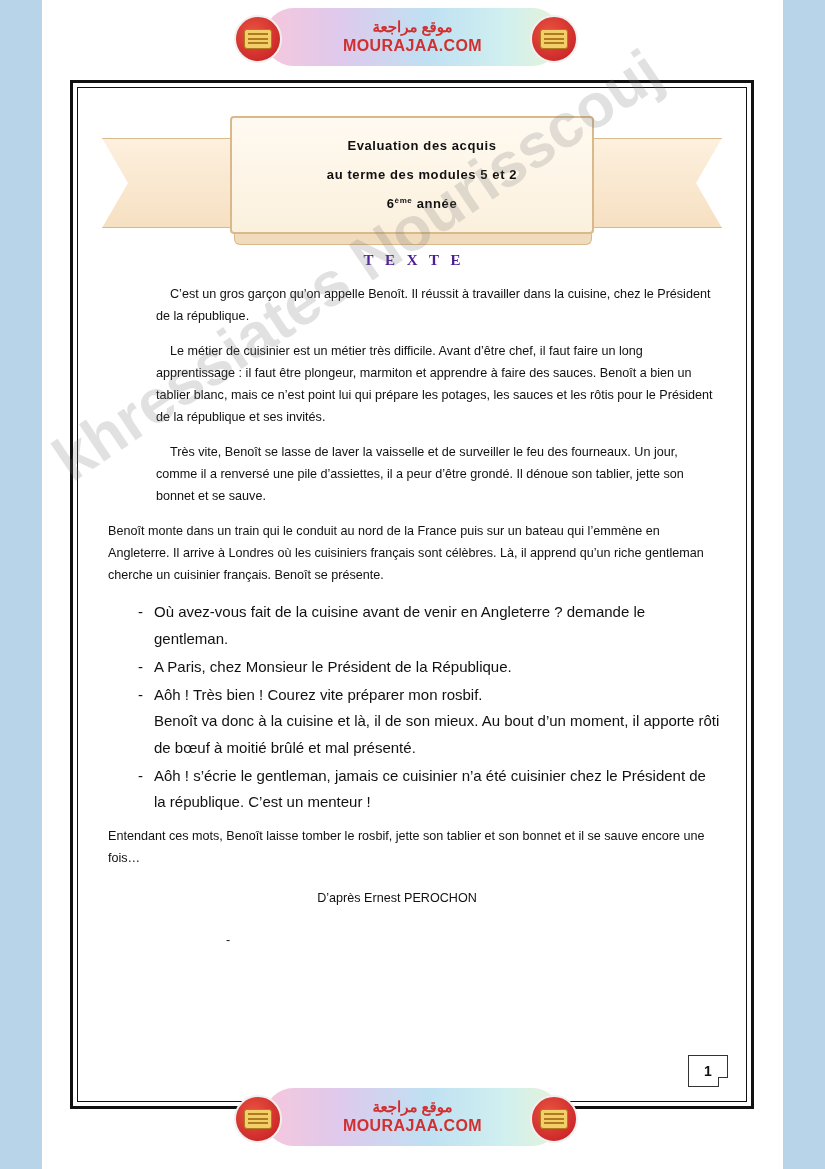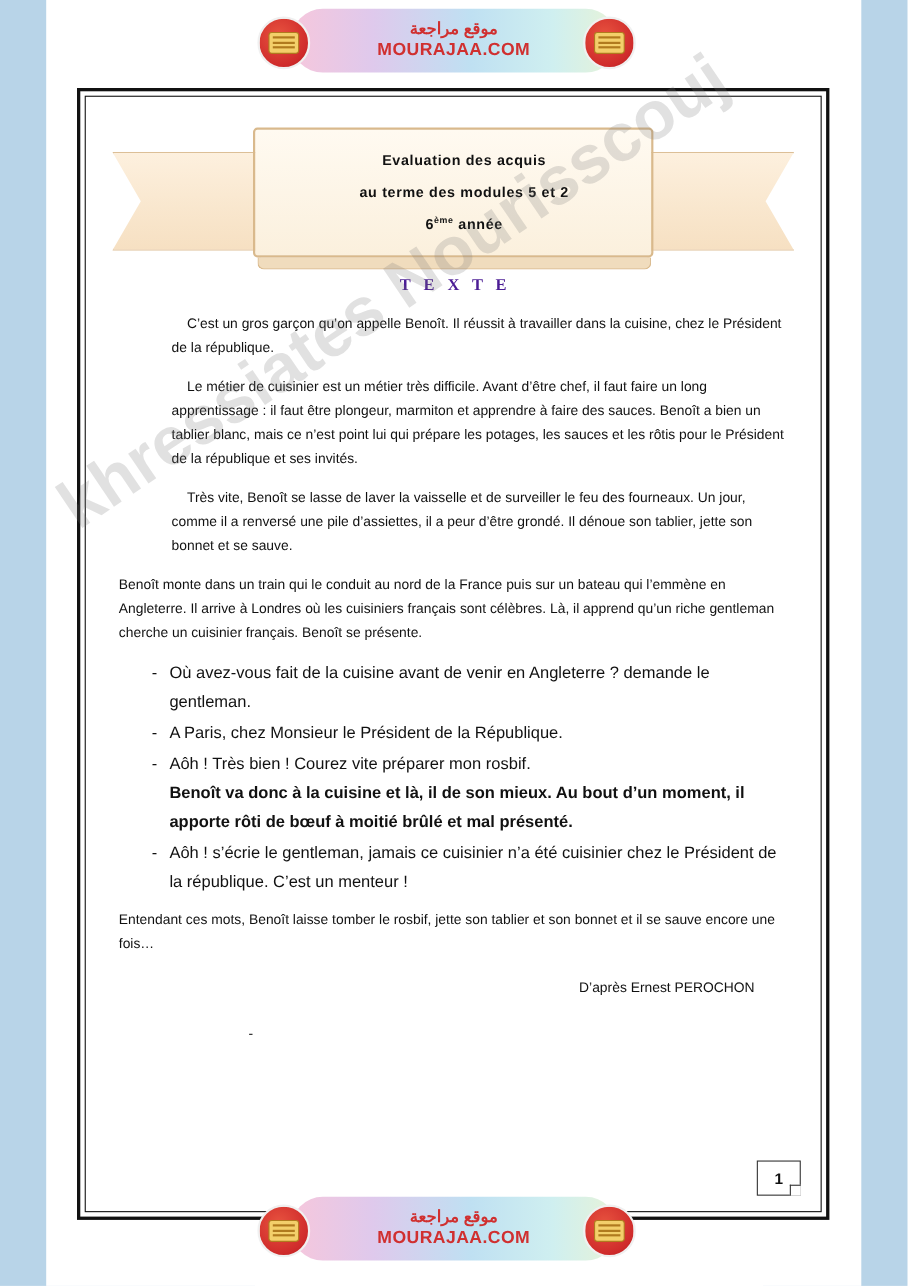--- a/index.html
+++ b/index.html
@@ -207,25 +207,25 @@
     padding-left: 16px;
     position: relative;
     margin-bottom: 2px;
   }
   .dialog li:before {
     content: "-";
     position: absolute;
     left: 0;
     top: 0;
   }
-  .dialog li .cont { display: block; font-weight: bold; }
+  .dialog li .cont { display: block; }
   .signature {
     font-size: 12.6px;
     color: #111;
-    text-align: right;
+    text-align: center;
     margin: 22px 34px 0 0;
   }
   .trailing-dash {
     font-size: 12.6px;
     margin: 28px 0 0 118px;
     color: #111;
   }
 
   
   .page-num {

